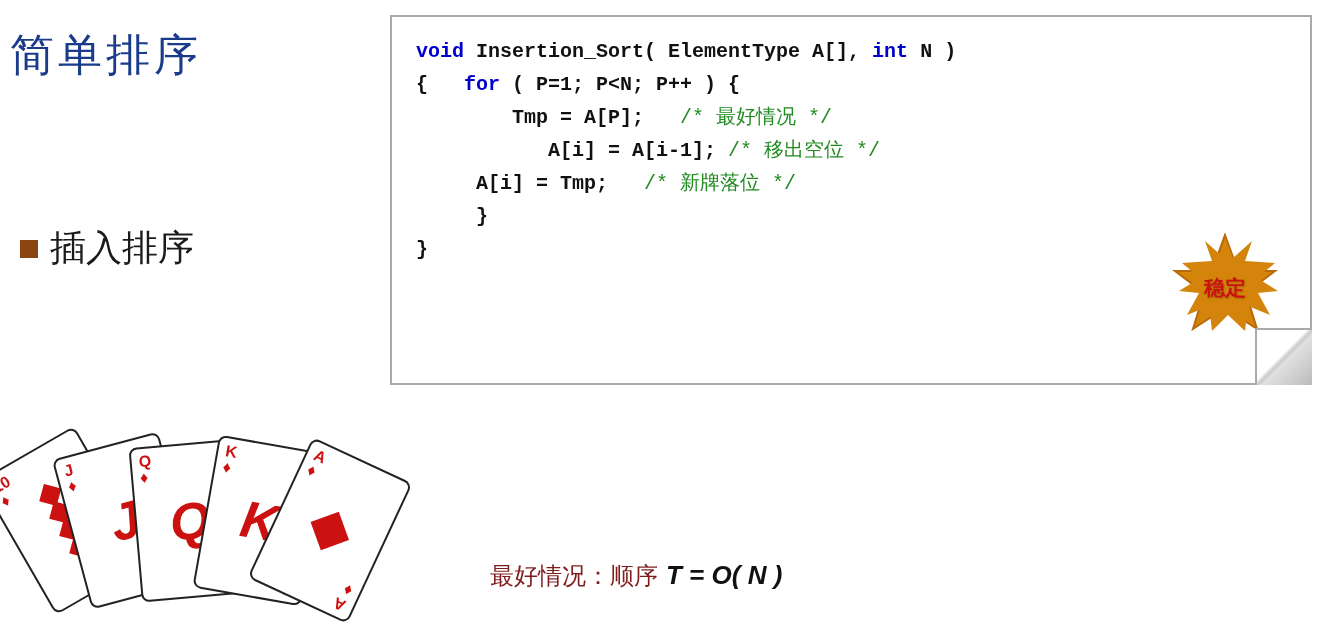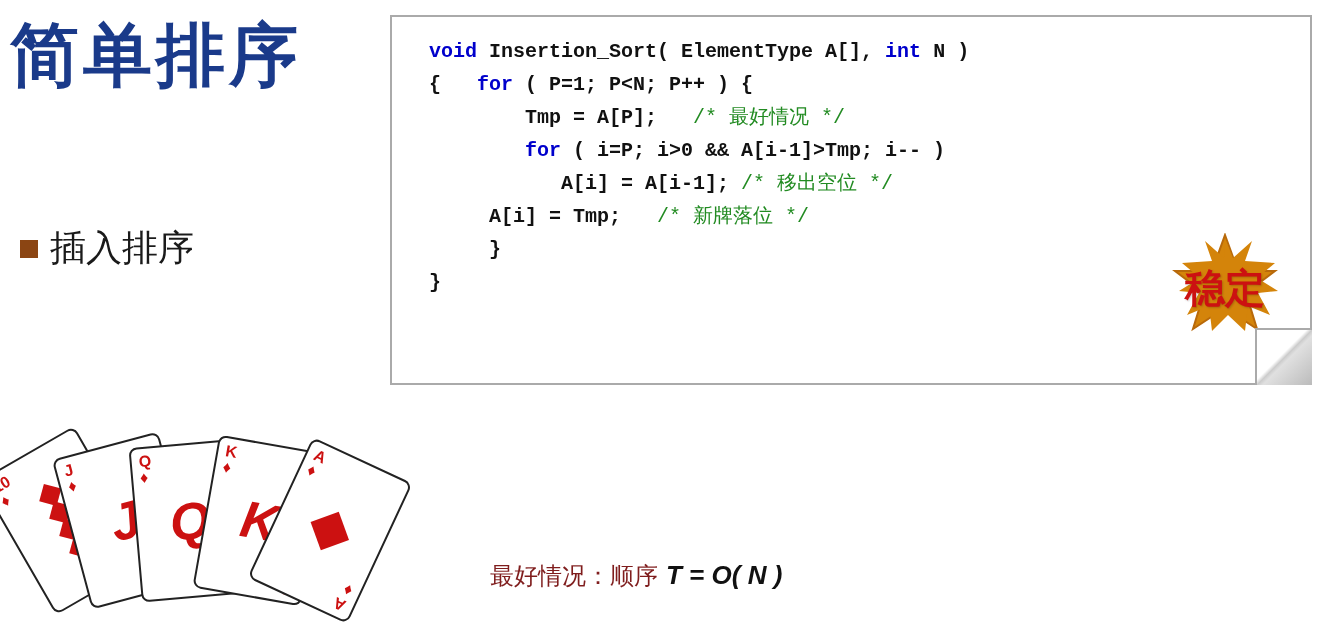--- a/index.html
+++ b/index.html
@@ -16,24 +16,24 @@
     .left-section {
       position: absolute;
       left: 0;
       top: 0;
       width: 390px;
       height: 628px;
     }
 
     .title {
       position: absolute;
-      top: 10px;
+      top: 26px;
       left: 10px;
-      font-size: 69px;
-      font-weight: bold;
+      font-size: 44px;
+      font-weight: normal;
       color: #1a3a8a;
       letter-spacing: 4px;
       white-space: nowrap;
     }
 
     .bullet-item {
       position: absolute;
       top: 224px;
       left: 20px;
       display: flex;
@@ -160,21 +160,21 @@
 
     
     .code-section {
       position: absolute;
       top: 15px;
       left: 390px;
       right: 10px;
       background: #fff;
       border: 2px solid #aaa;
       border-bottom-right-radius: 0;
-      padding: 18px 20px 18px 37px;
+      padding: 18px 20px 18px 24px;
       min-height: 370px;
     }
 
     
     .code-section::after {
       content: '';
       position: absolute;
       bottom: -2px;
       right: -2px;
       width: 55px;
@@ -208,21 +208,21 @@
 
     .star-shape {
       position: absolute;
       width: 110px;
       height: 110px;
     }
 
     .badge-text {
       position: relative;
       z-index: 2;
-      font-size: 40px;
+      font-size: 21px;
       font-weight: bold;
       color: #cc1111;
       text-shadow: 1px 1px 2px rgba(0,0,0,0.2);
     }
 
     
     .bottom-section {
       position: absolute;
       bottom: 20px;
       left: 490px;
@@ -331,25 +331,20 @@
     <div>
       <span class="normal">{&nbsp;&nbsp; </span>
       <span class="kw-blue">for</span>
       <span class="normal"> ( P=1; P&lt;N; P++ ) {</span>
     </div>
     <div>
       <span class="normal">&nbsp;&nbsp;&nbsp;&nbsp;&nbsp;&nbsp;&nbsp; Tmp = A[P];&nbsp;&nbsp; </span>
       <span class="comment">/* 最好情况 */</span>
     </div>
     <div>
-      <span class="normal">&nbsp;&nbsp;&nbsp;&nbsp;&nbsp;&nbsp;&nbsp; </span>
-      <span class="kw-blue">for</span>
-      <span class="normal"> ( i=P; i&gt;0 &amp;&amp; A[i-1]&gt;Tmp; i-- )</span>
-    </div>
-    <div>
       <span class="normal">&nbsp;&nbsp;&nbsp;&nbsp;&nbsp;&nbsp;&nbsp;&nbsp;&nbsp;&nbsp; A[i] = A[i-1]; </span>
       <span class="comment">/* 移出空位 */</span>
     </div>
     <div>
       <span class="normal">&nbsp;&nbsp;&nbsp;&nbsp; A[i] = Tmp;&nbsp;&nbsp; </span>
       <span class="comment">/* 新牌落位 */</span>
     </div>
     <div>
       <span class="normal">&nbsp;&nbsp;&nbsp;&nbsp; }</span>
     </div>

